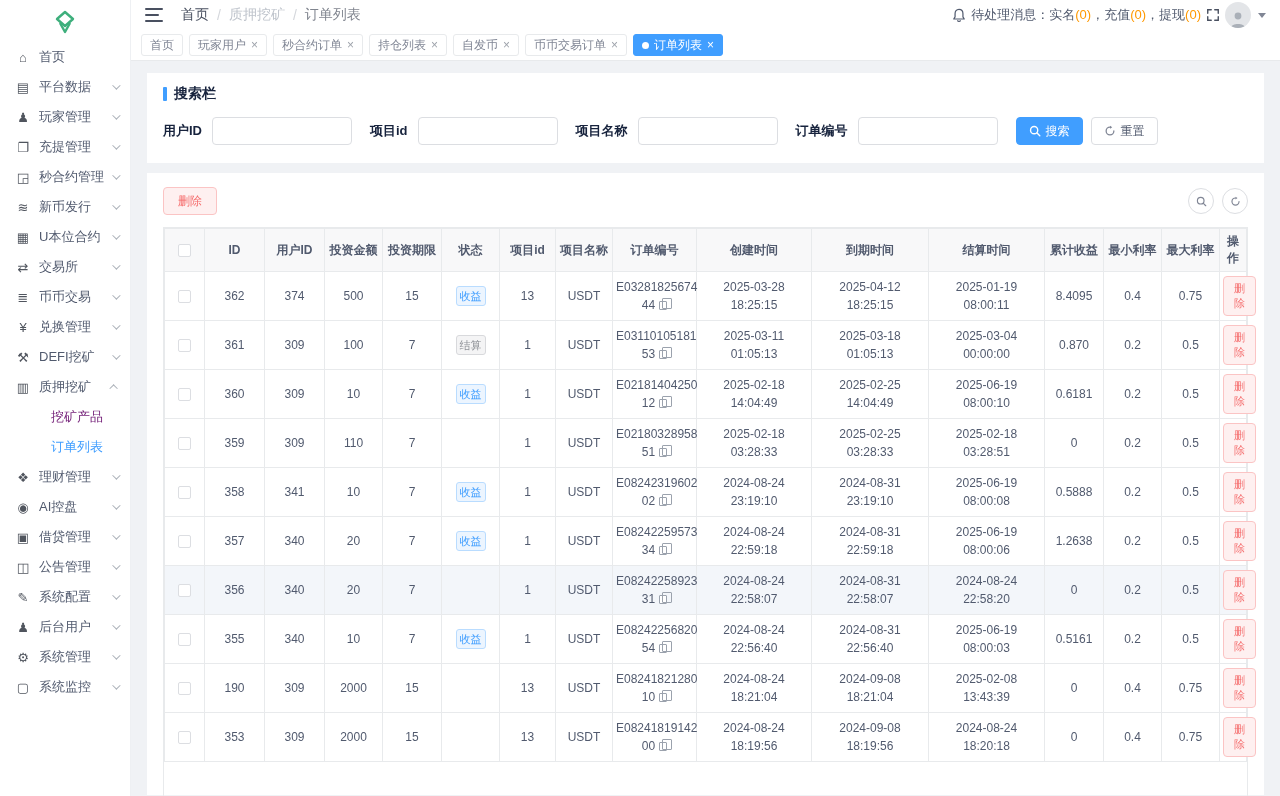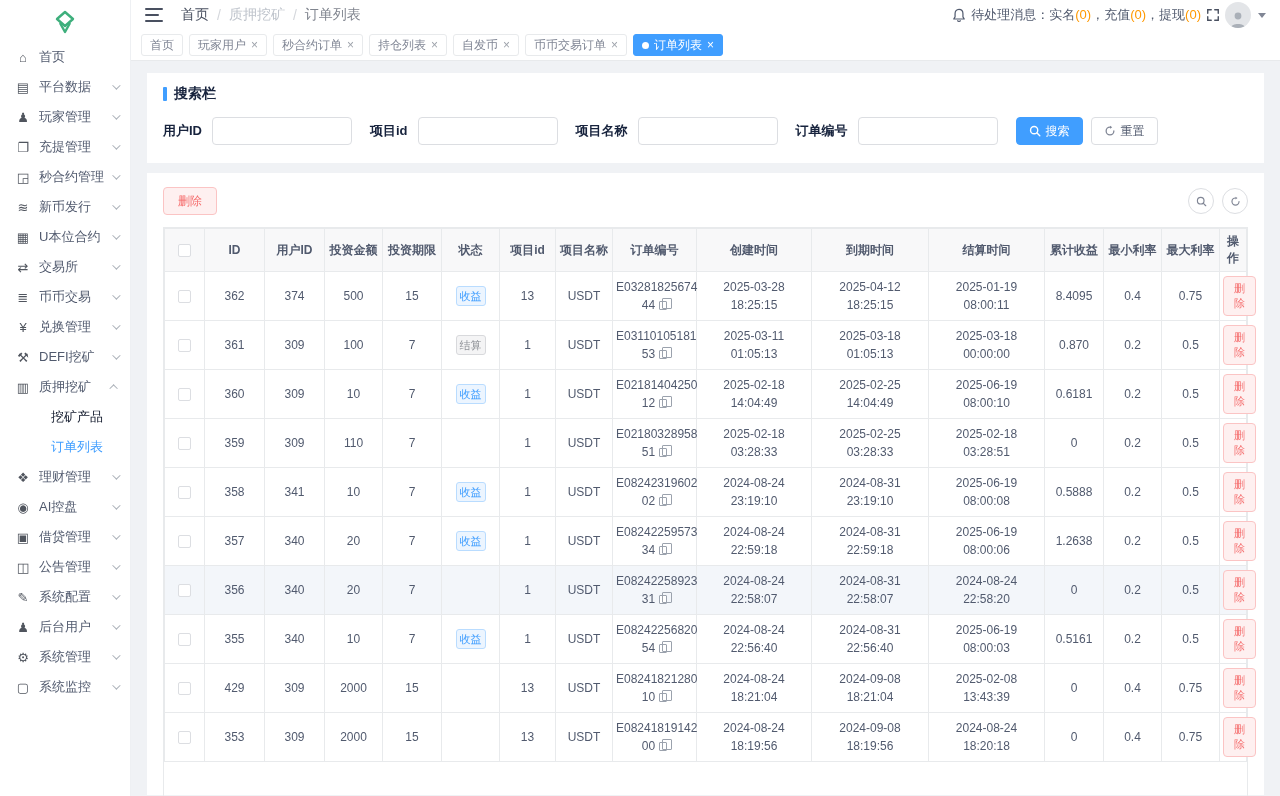--- a/index.html
+++ b/index.html
@@ -11,21 +11,21 @@
   
   .sidebar { width:131px; background:#fff; border-right:1px solid #eef0f3; height:100%; flex:none; overflow:hidden; }
   .logo-box { height:38px; display:flex; align-items:center; justify-content:center; padding-top:6px; }
   .menu { padding-top:4px; }
   .menu-item { height:30px; display:flex; align-items:center; padding:0 12px 0 15px; font-size:13px; color:#515a6e; cursor:pointer; white-space:nowrap; }
   .menu-item .mi-icon { width:16px; font-size:13px; color:#50555e; margin-right:8px; text-align:center; flex:none; }
   .menu-item .mi-label { flex:1; overflow:hidden; }
   .mi-arrow { width:6px; height:6px; border-right:1px solid #aab0b8; border-bottom:1px solid #aab0b8; flex:none; }
   .mi-arrow.arr-down { transform:rotate(45deg) translateY(-2px); }
   .mi-arrow.arr-up { transform:rotate(-135deg) translateY(-2px); }
-  .submenu-item { height:30px; display:flex; align-items:center; padding-left:51px; font-size:13px; color:#0f172a; cursor:pointer; }
+  .submenu-item { height:30px; display:flex; align-items:center; padding-left:51px; font-size:13px; color:#701a75; cursor:pointer; }
   .submenu-item.active { color:#409eff; }
 
   
   .main { flex:1; display:flex; flex-direction:column; min-width:0; }
   .topbar { height:30px; display:flex; align-items:center; padding:0 14px; background:#fff; flex:none; }
   .hamburger { width:18px; height:14px; display:flex; flex-direction:column; justify-content:space-between; cursor:pointer; margin-right:18px; }
   .hamburger i { display:block; height:2px; background:#495060; border-radius:1px; }
   .hamburger i:nth-child(1){ width:18px; } .hamburger i:nth-child(2){ width:14px; } .hamburger i:nth-child(3){ width:18px; }
   .breadcrumb { font-size:14px; display:flex; gap:8px; align-items:center; }
   .bc-sep { color:#d4d7dc; }
@@ -406,21 +406,21 @@
                   <td>7</td>
                   <td><span class="tag tag-info">结算</span></td>
                   <td>1</td>
                   <td>USDT</td>
                   <td>
                     <div>E03110105181</div>
                     <div>53<span class="copy-icon"></span></div>
                   </td>
                   <td>2025-03-11 01:05:13</td>
                   <td>2025-03-18 01:05:13</td>
-                  <td>2025-03-18 00:00:00</td>
+                  <td>2025-03-04 00:00:00</td>
                   <td>0.870</td>
                   <td>0.2</td>
                   <td>0.5</td>
                   <td><button class="row-del-btn">删除</button></td>
                 </tr>
                 <tr>
                   <td><span class="checkbox"></span></td>
                   <td>360</td>
                   <td>309</td>
                   <td>10</td>
@@ -540,21 +540,21 @@
                   <td>2024-08-24 22:56:40</td>
                   <td>2024-08-31 22:56:40</td>
                   <td>2025-06-19 08:00:03</td>
                   <td>0.5161</td>
                   <td>0.2</td>
                   <td>0.5</td>
                   <td><button class="row-del-btn">删除</button></td>
                 </tr>
                 <tr>
                   <td><span class="checkbox"></span></td>
-                  <td>429</td>
+                  <td>190</td>
                   <td>309</td>
                   <td>2000</td>
                   <td>15</td>
                   <td></td>
                   <td>13</td>
                   <td>USDT</td>
                   <td>
                     <div>E08241821280</div>
                     <div>10<span class="copy-icon"></span></div>
                   </td>

